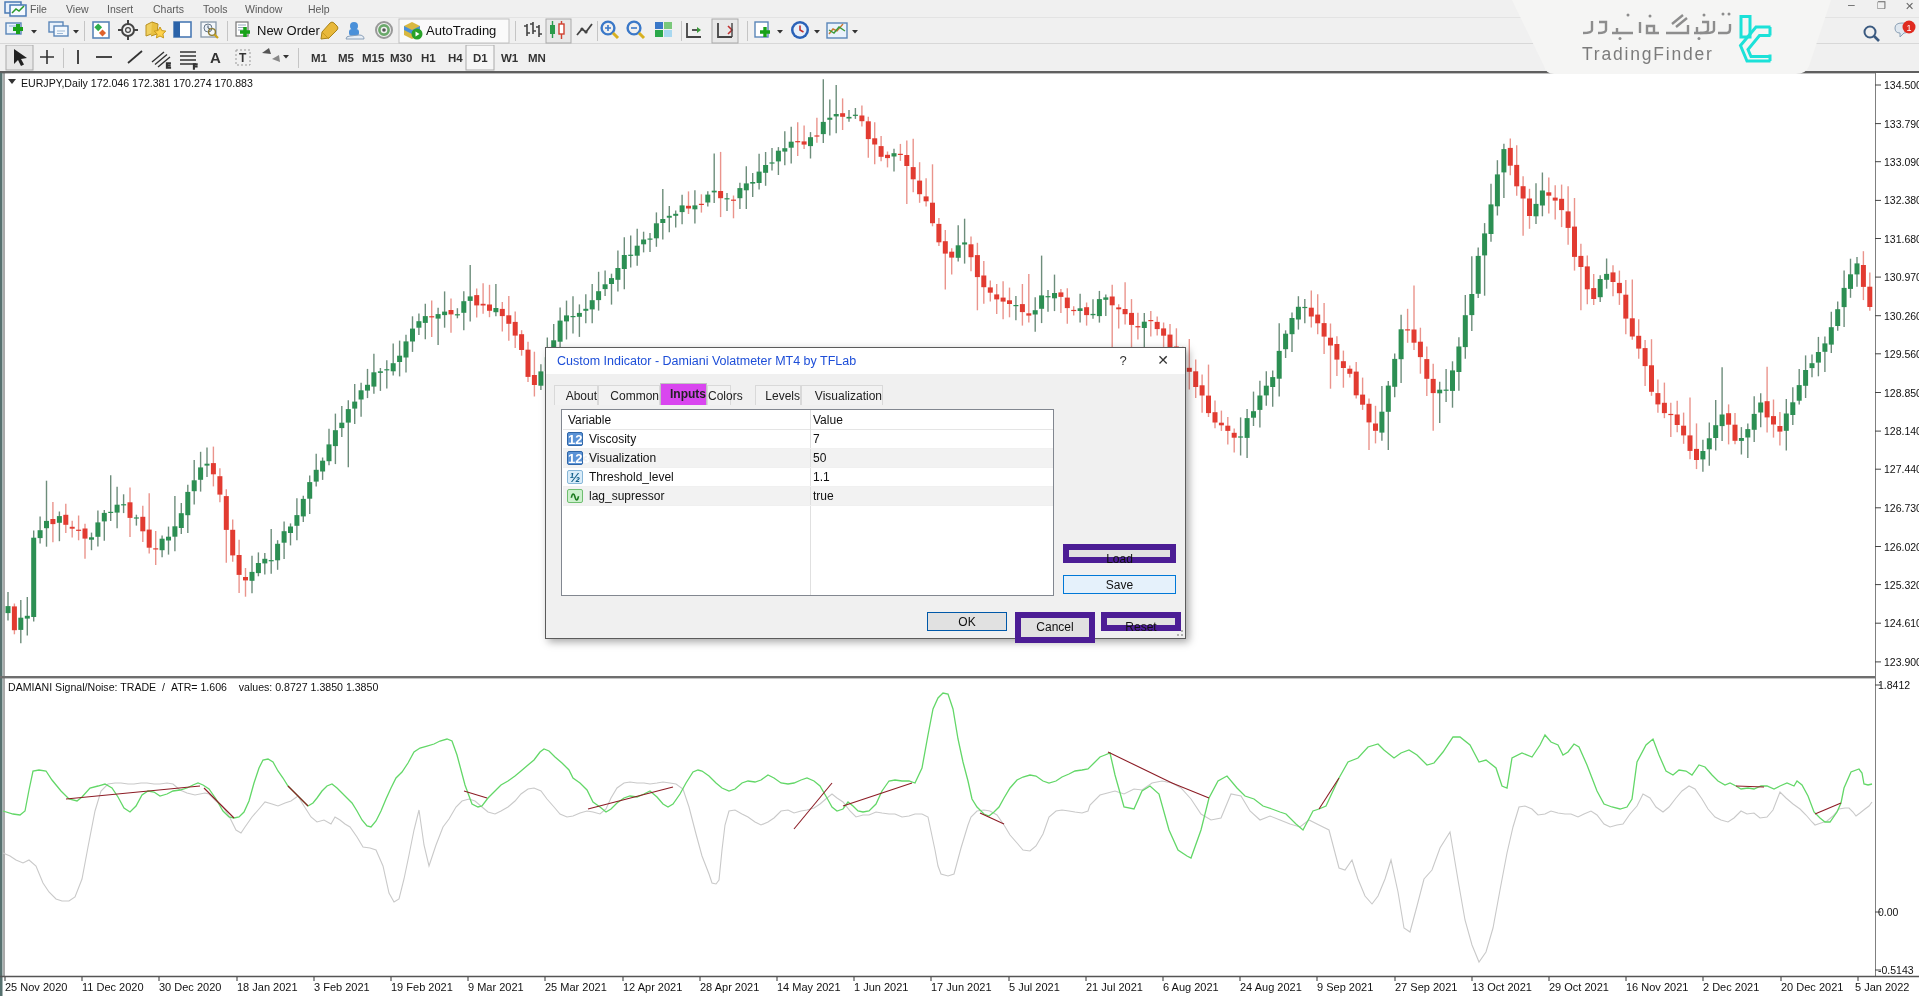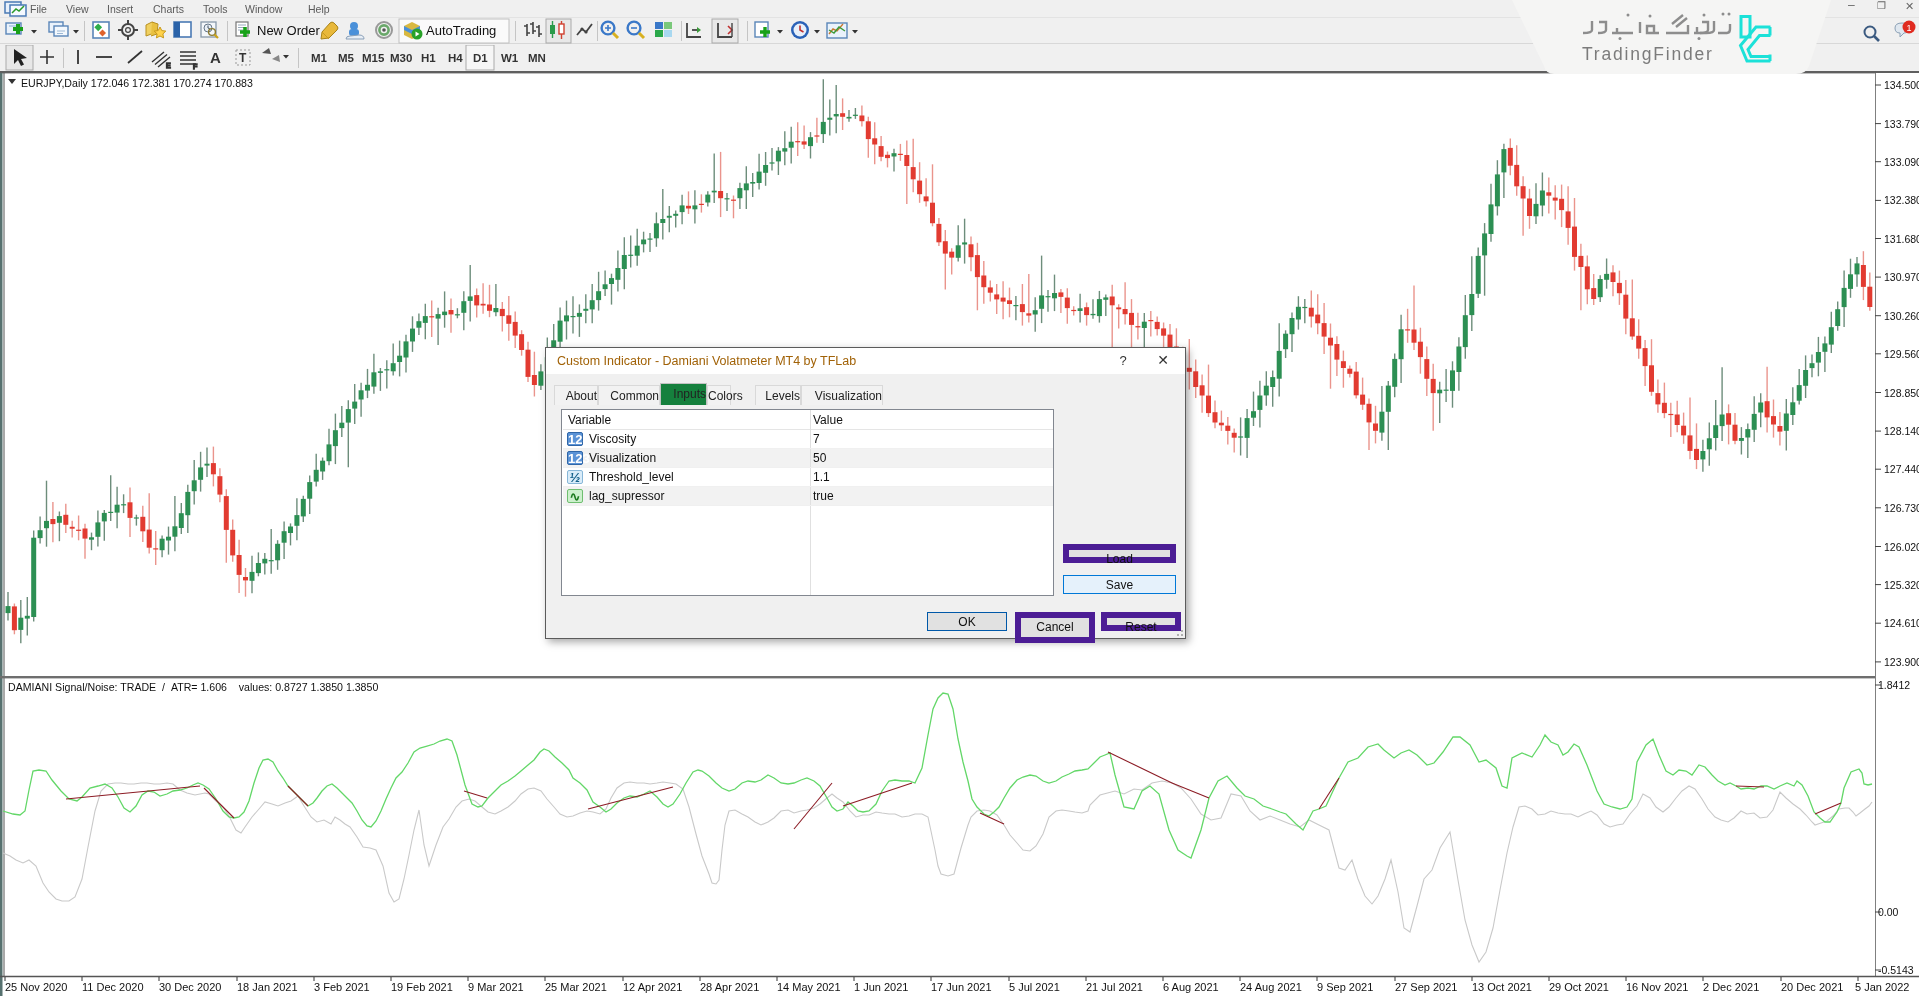--- a/index.html
+++ b/index.html
@@ -11,25 +11,25 @@
 #toolbar2 { position:absolute; left:0; top:45px; width:1919px; height:26px; background:#f0f0f0; }
 #chartwrap { position:absolute; left:0; top:71px; width:1919px; height:925px; }
 .ax { font-size:10.5px; fill:#111; font-family:"Liberation Sans",sans-serif; }
 .dax { font-size:11px; fill:#111; font-family:"Liberation Sans",sans-serif; }
 .sym { font-size:10.6px; fill:#111; font-family:"Liberation Sans",sans-serif; }
 
 #wm { position:absolute; left:1452px; top:0; width:380px; height:80px; z-index:30; }
 
 #dlg { position:absolute; left:545px; top:347px; width:641px; height:292px; background:#f0f0f0; border:1px solid #5b5b5b; box-shadow:3px 3px 8px rgba(0,0,0,0.35); z-index:20; }
 #dlgtitle { position:absolute; left:0; top:0; width:100%; height:26px; background:#ffffff; }
-#dlgtitle span { position:absolute; left:11px; top:6px; font-size:12.5px; color:#a16207; }
+#dlgtitle span { position:absolute; left:11px; top:6px; font-size:12.5px; color:#1d4ed8; }
 .dbtn { position:absolute; top:0; width:32px; height:25px; text-align:center; font-size:13px; color:#333; line-height:25px; }
 #tabs { position:absolute; left:8px; top:37px; height:20px; }
 .tab { position:absolute; top:0; height:20px; font-size:12px; color:#222; background:#f2f2f2; border:1px solid #d9d9d9; border-bottom:none; text-align:right; line-height:20px; }
-.tab.active { background:#15803d; height:22px; top:-2px; z-index:2; border:1px solid #c2c2c2; border-bottom:none; }
+.tab.active { background:#d946ef; height:22px; top:-2px; z-index:2; border:1px solid #c2c2c2; border-bottom:none;font-weight:bold; }
 #tablewrap { position:absolute; left:15px; top:61px; width:493px; height:187px; background:#fff; border:1px solid #828790; font-size:12px; color:#111; }
 .trow { position:absolute; left:1px; width:490px; height:19px; }
 .ticon { position:absolute; left:4px; top:2px; width:16px; height:14px; border-radius:2px; font-size:13px; font-weight:bold; text-align:center; line-height:14px; }
 .tname { position:absolute; left:26px; top:2px; }
 .tval { position:absolute; left:250px; top:2px; }
 .btn { position:absolute; background:#e1e1e1; border:6px solid #4c1d95; font-size:12px; color:#111; text-align:center; }
 </style>
 </head>
 <body>
 

